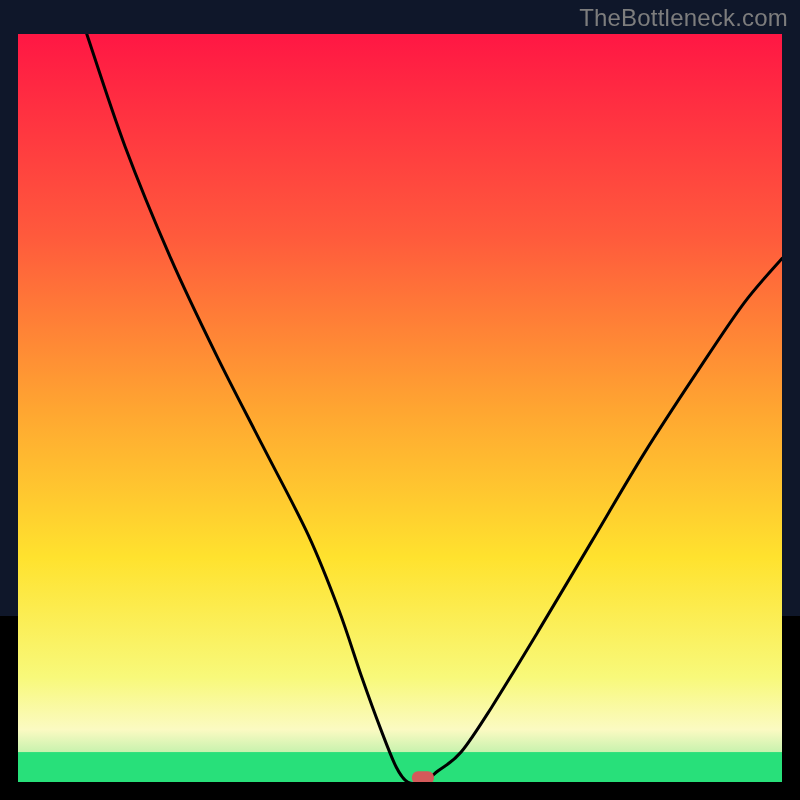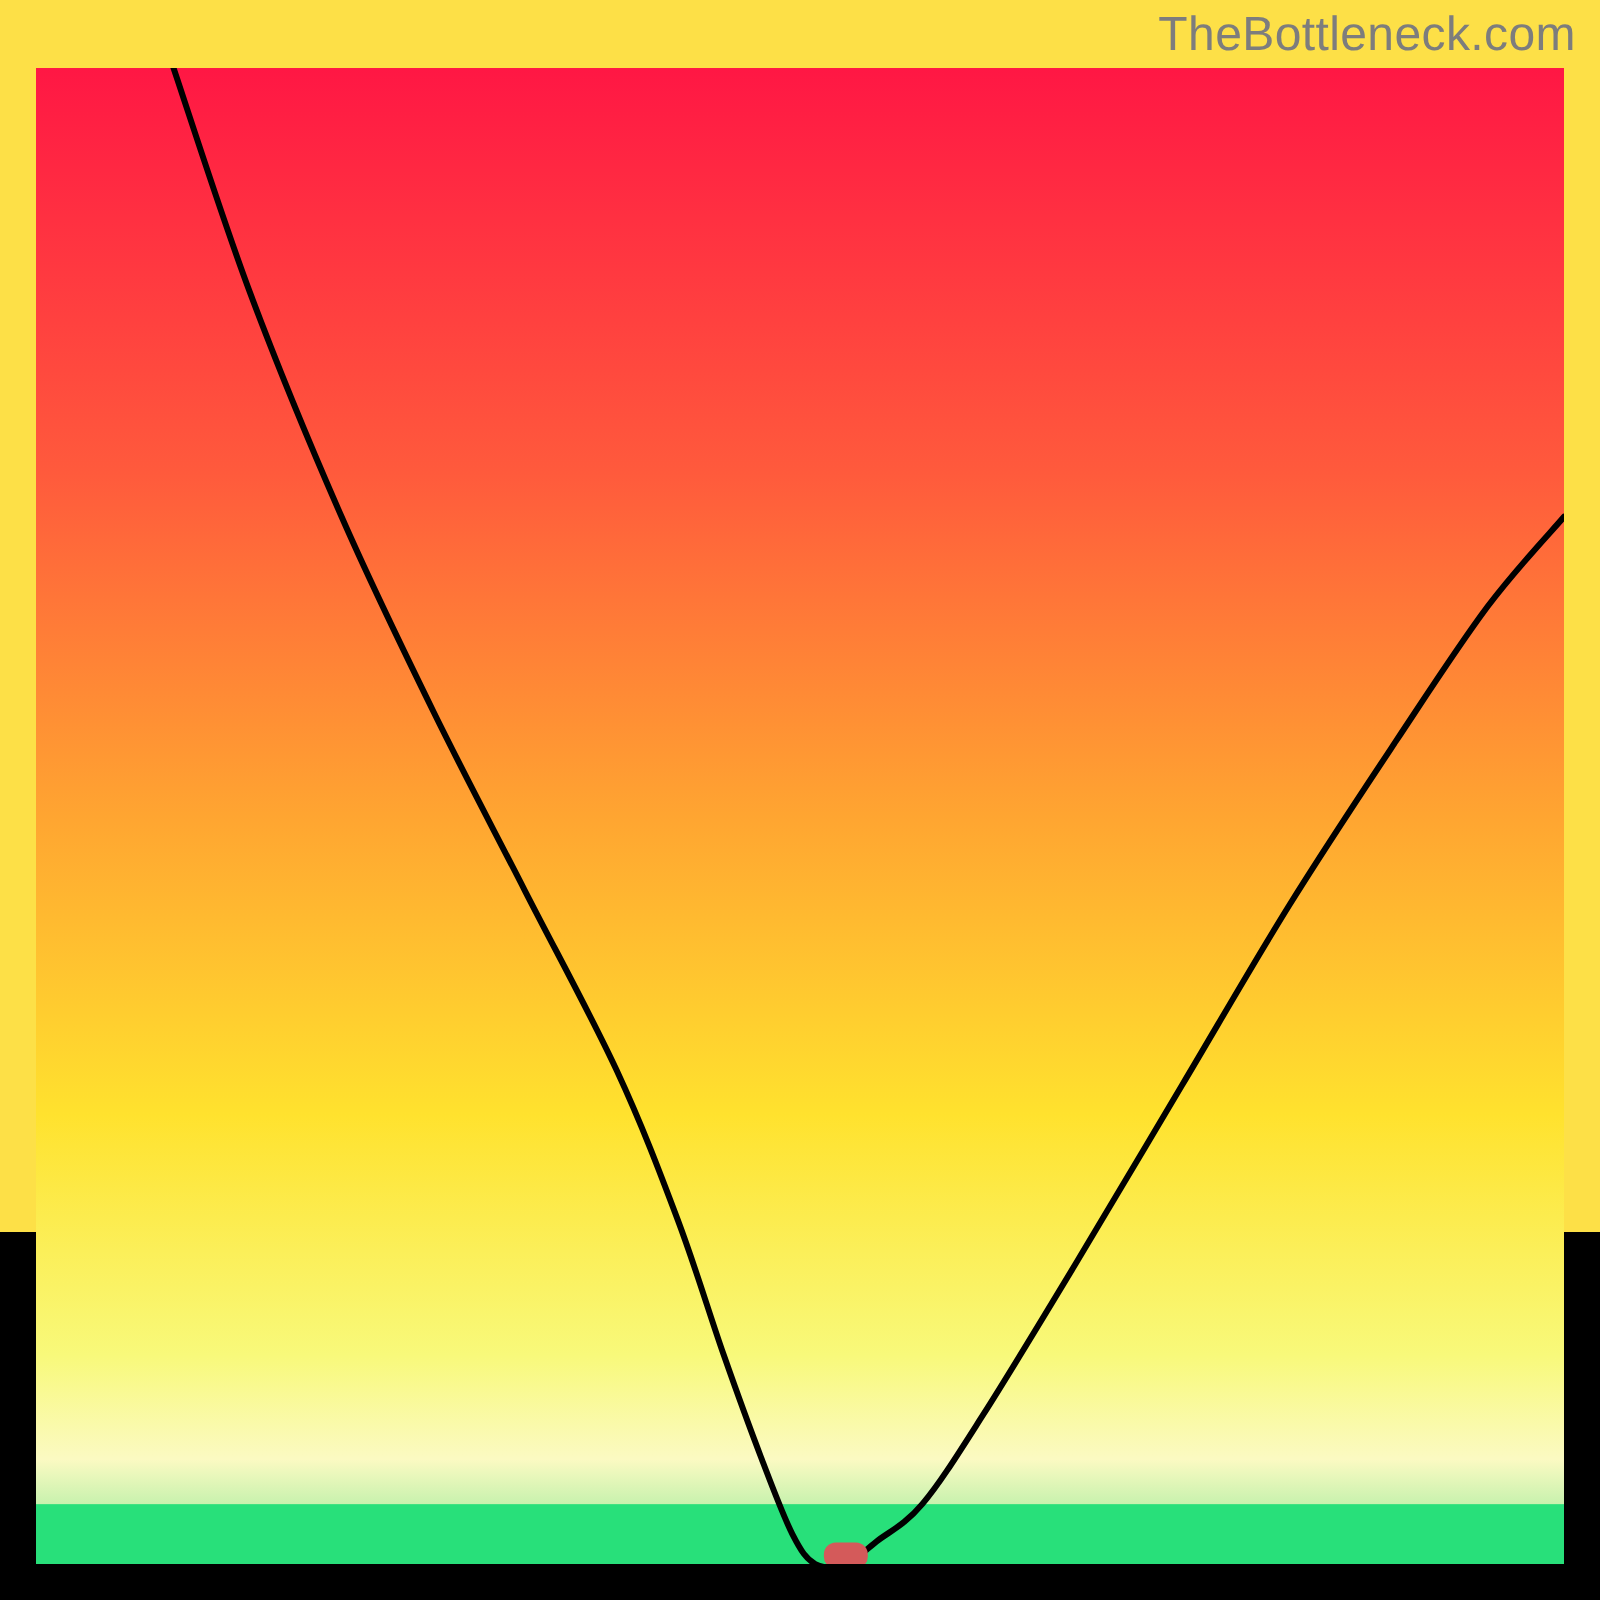--- a/index.html
+++ b/index.html
@@ -10,21 +10,21 @@
     background: #000;
     overflow: hidden;
     font-family: Arial, Helvetica, sans-serif;
   }
   .frame {
     position: absolute;
     left: 0;
     top: 0;
     width: 800px;
     height: 616px;
-    background: #fde047;
+    background: #0f172a;
   }
   .watermark {
     position: absolute;
     top: 4px;
     right: 12px;
     color: #7d7d7d;
     font-size: 24px;
     letter-spacing: 0.2px;
     font-weight: 400;
     user-select: none;

